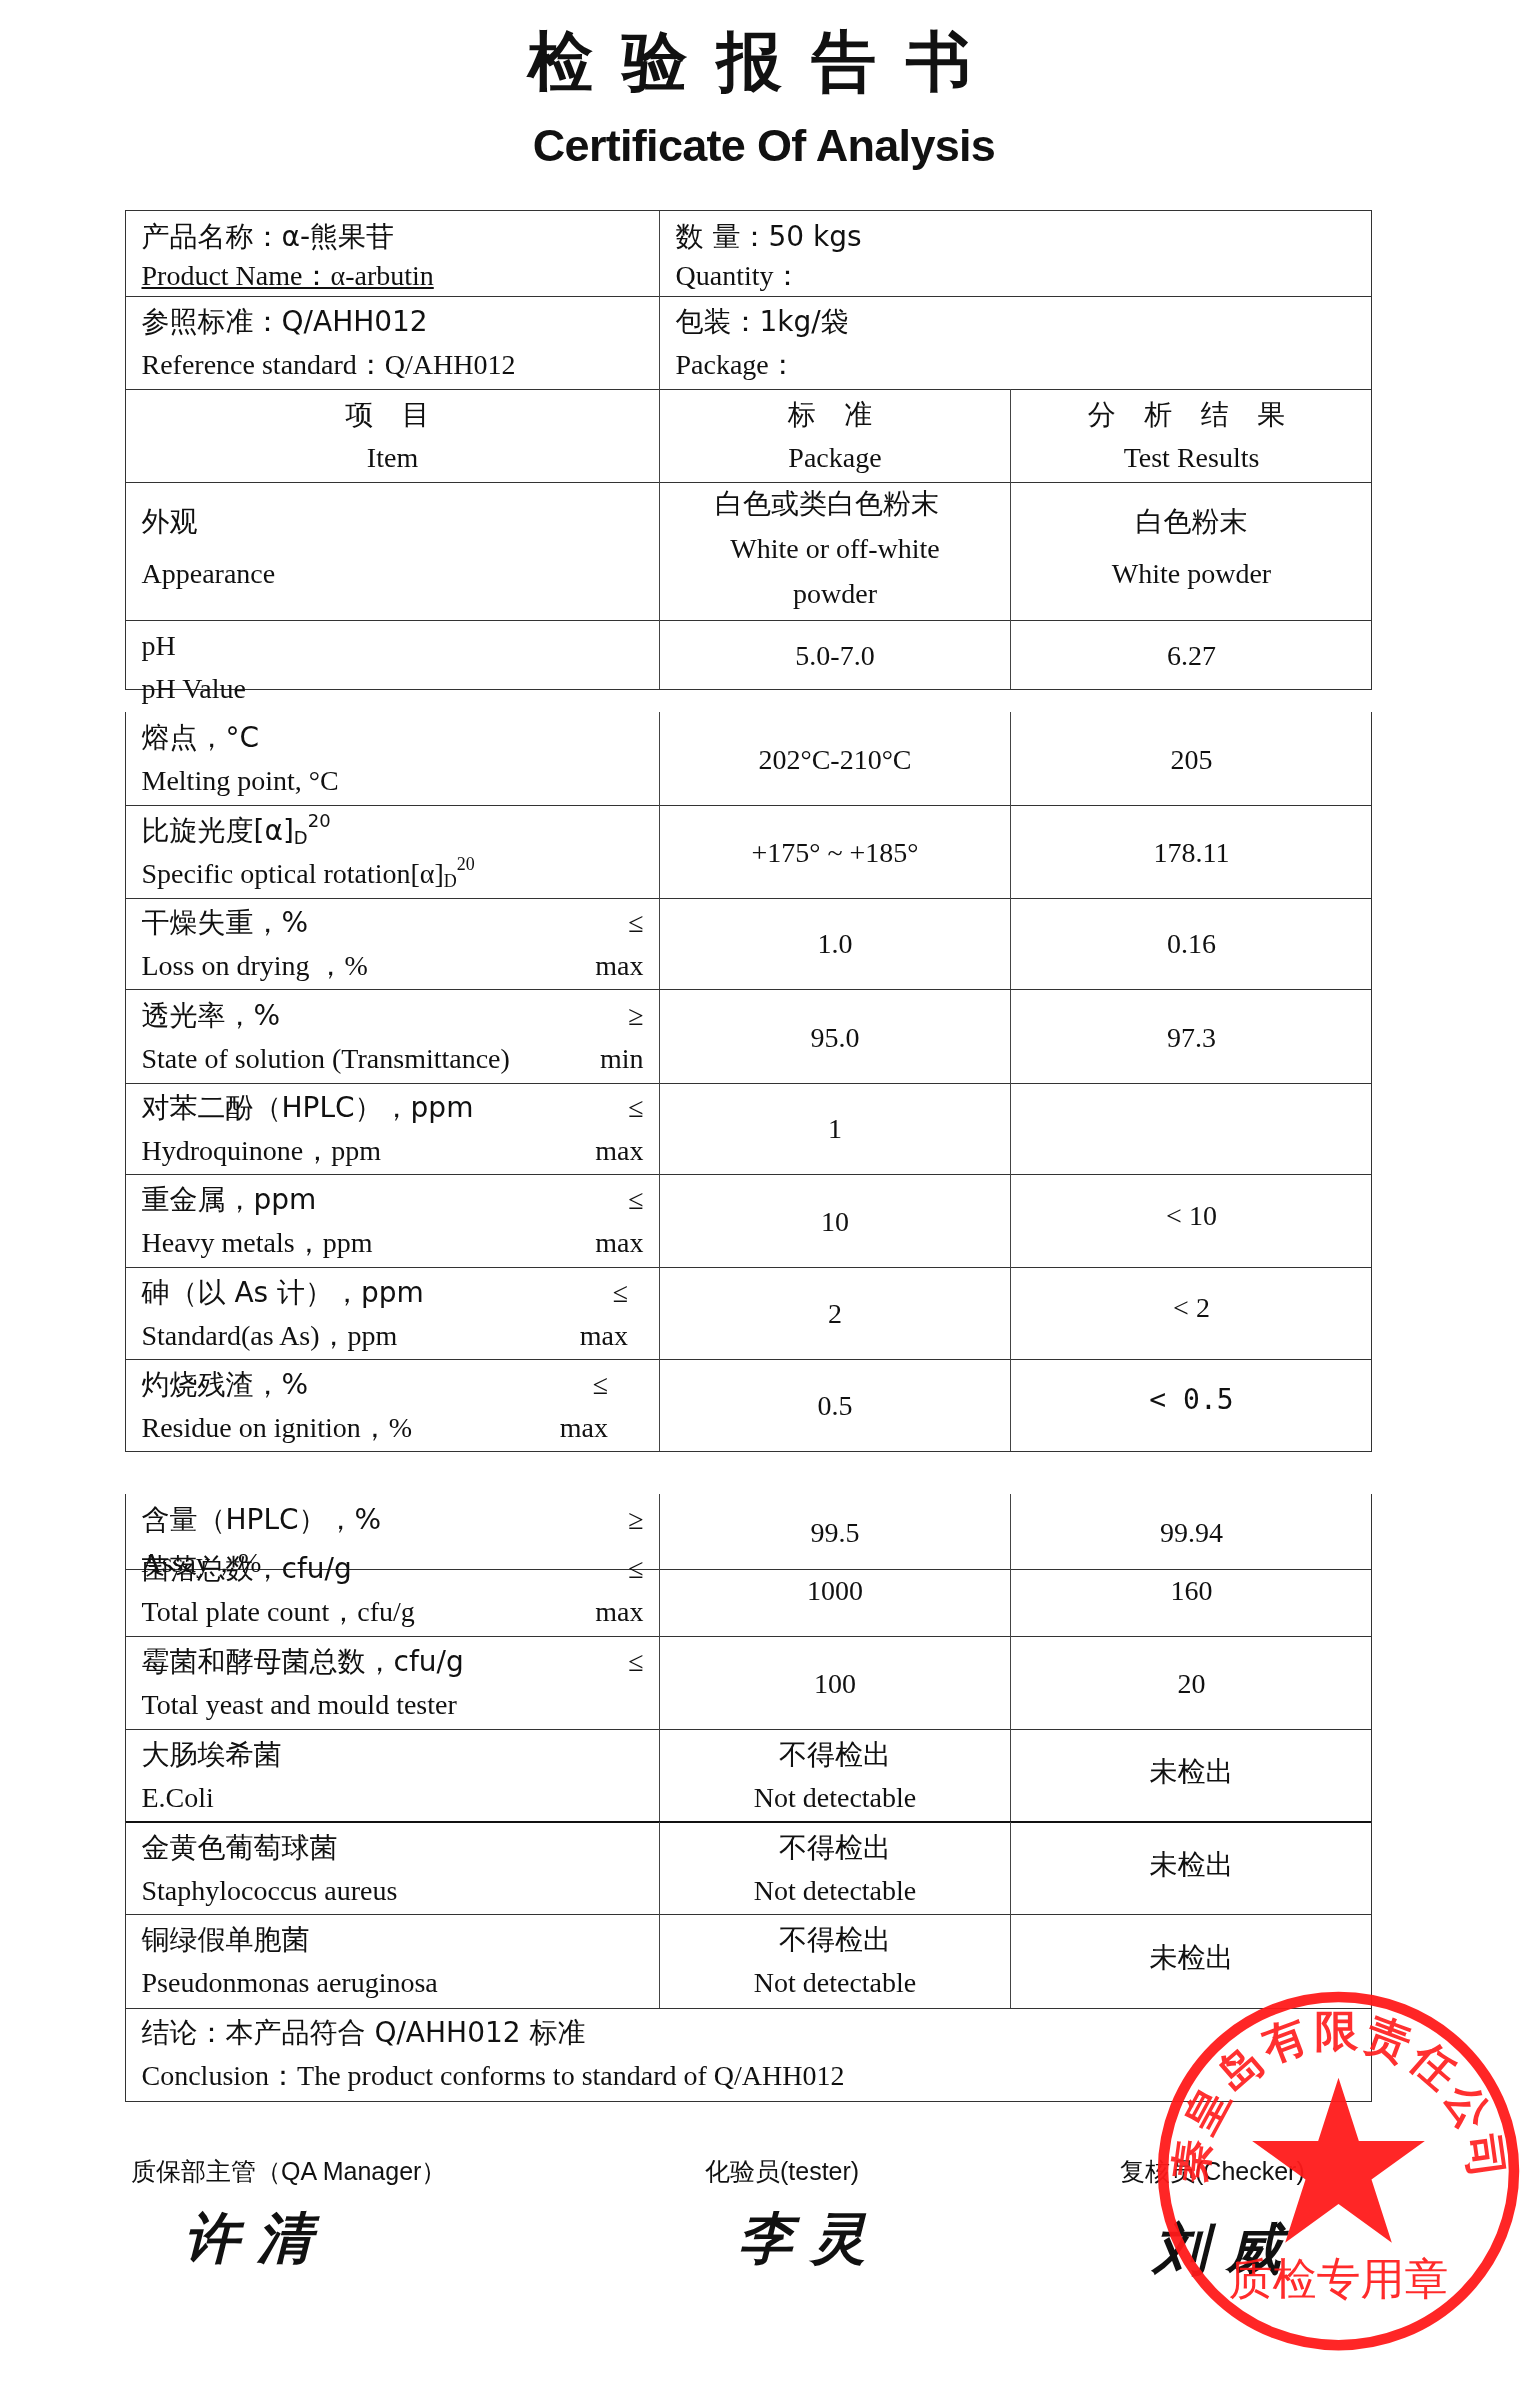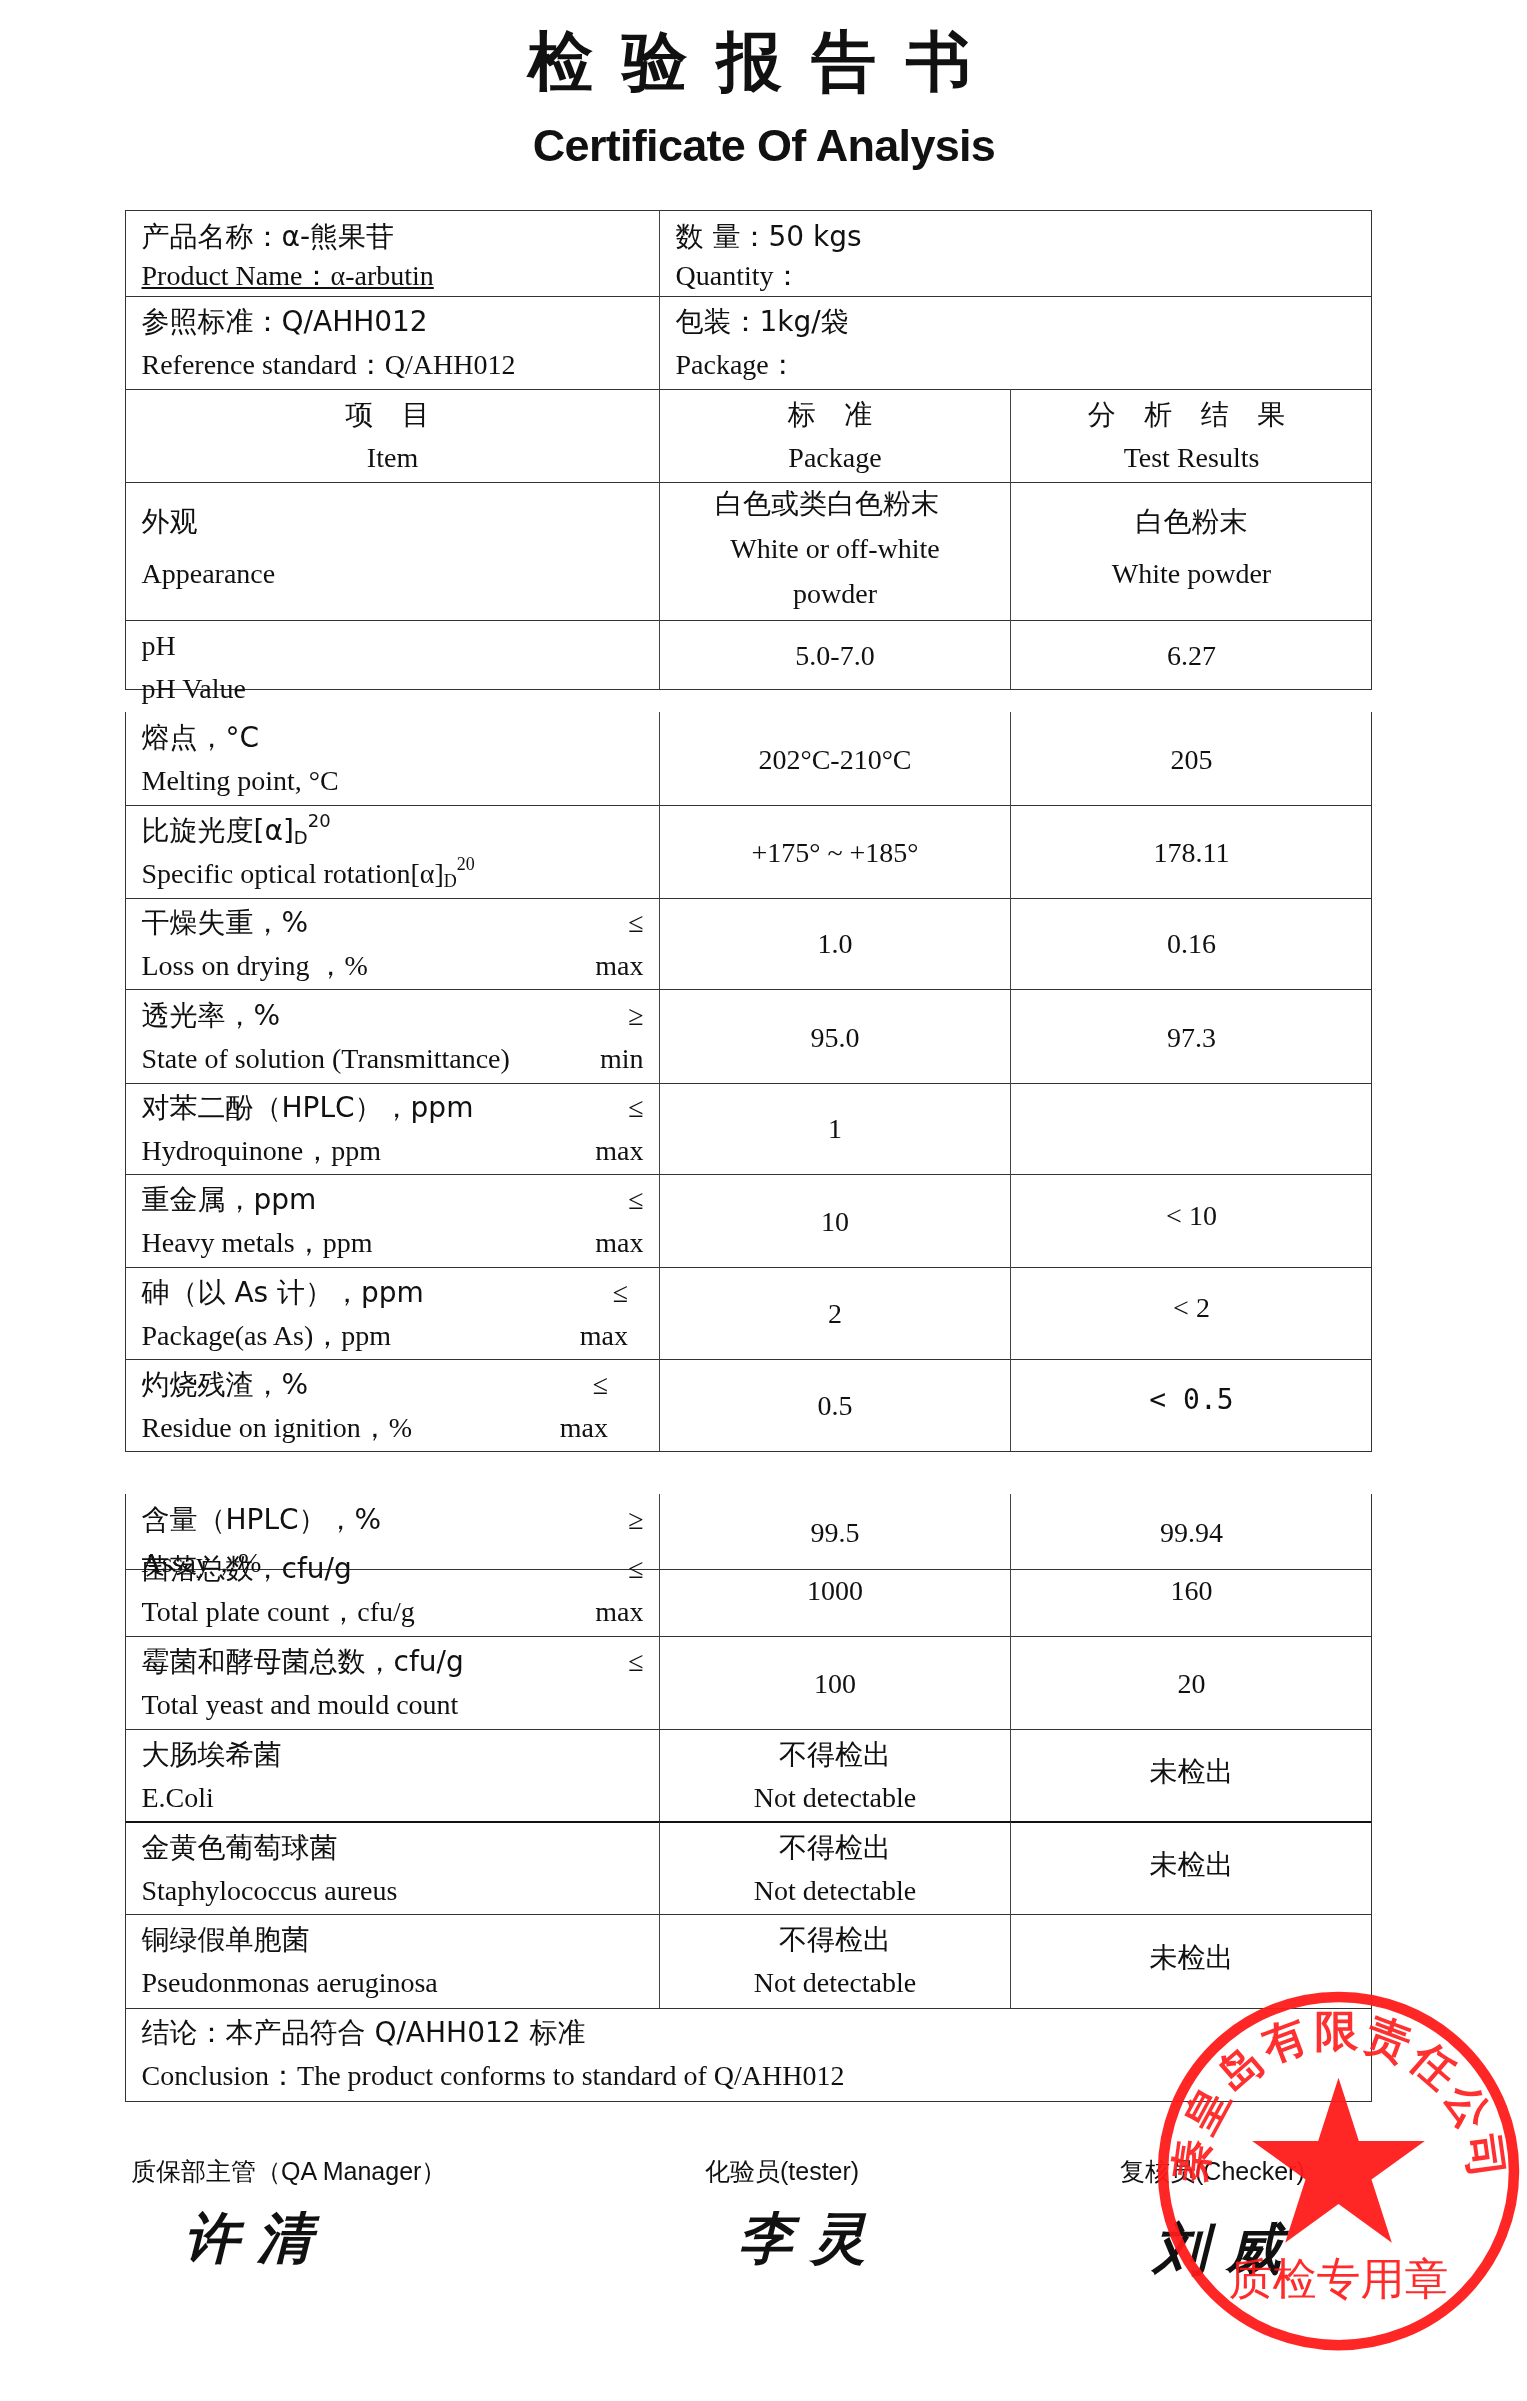--- a/index.html
+++ b/index.html
@@ -185,21 +185,21 @@
       <div class="txt center-wrap">10</div>
     </div>
   <div class="cell c3">
       <div class="txt center-wrap" style="margin-top:-5.6px;">&lt; 10</div>
     </div>
 </div>
 
 <div class="row" style="top:1267px;height:93px;">
   <div class="cell c1">
     <div class="txt cn lab l1">砷（以 As 计），ppm</div>
-    <div class="txt lab l2">Package(as As)，ppm</div>
+    <div class="txt lab l2">Standard(as As)，ppm</div>
     <div class="rel" style="top:2.8px;right:31px;">≤</div>
     <div class="rel" style="top:46px;right:31px;">max</div>
   </div>
   <div class="cell c2">
       <div class="txt center-wrap">2</div>
     </div>
   <div class="cell c3">
       <div class="txt center-wrap" style="margin-top:-5.6px;">&lt; 2</div>
     </div>
 </div>
@@ -244,21 +244,21 @@
       <div class="txt center-wrap">1000</div>
     </div>
   <div class="cell c3">
       <div class="txt center-wrap">160</div>
     </div>
 </div>
 
 <div class="row" style="top:1636px;height:94px;">
   <div class="cell c1">
     <div class="txt cn lab l1">霉菌和酵母菌总数，cfu/g</div>
-    <div class="txt lab l2">Total yeast and mould count</div>
+    <div class="txt lab l2">Total yeast and mould tester</div>
     <div class="rel" style="top:2.8px;">≤</div>
   </div>
   <div class="cell c2">
       <div class="txt center-wrap">100</div>
     </div>
   <div class="cell c3">
       <div class="txt center-wrap">20</div>
     </div>
 </div>
 

